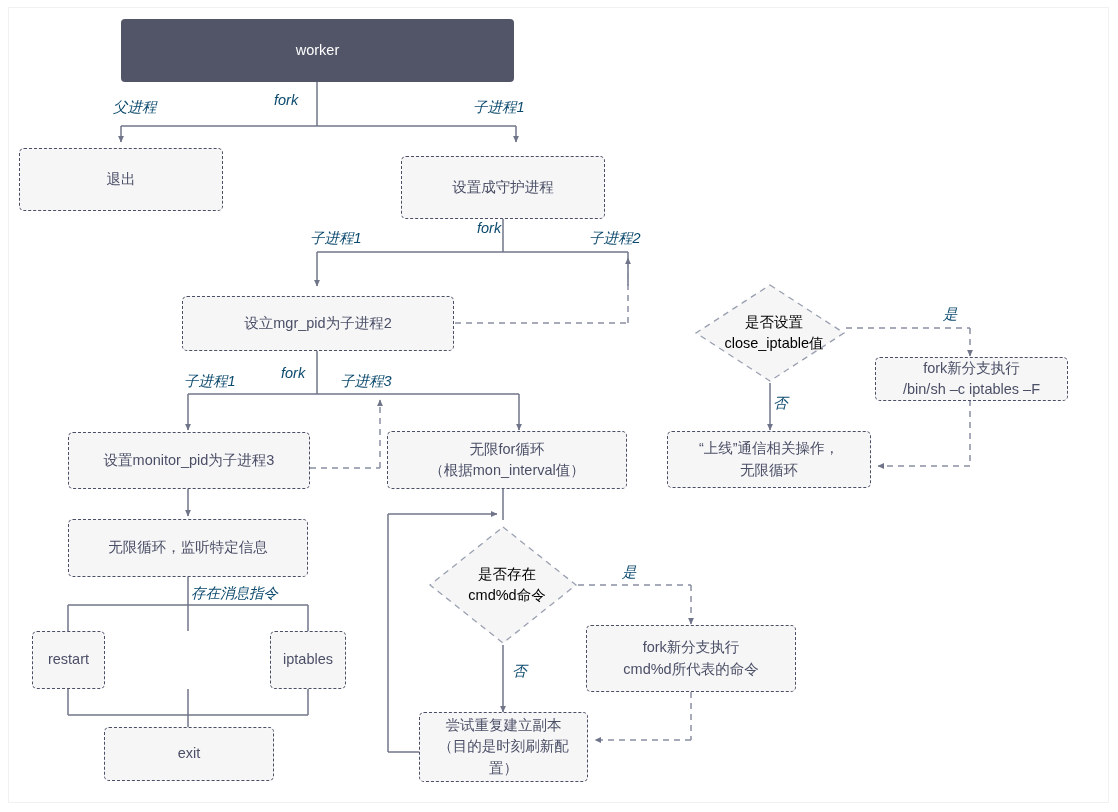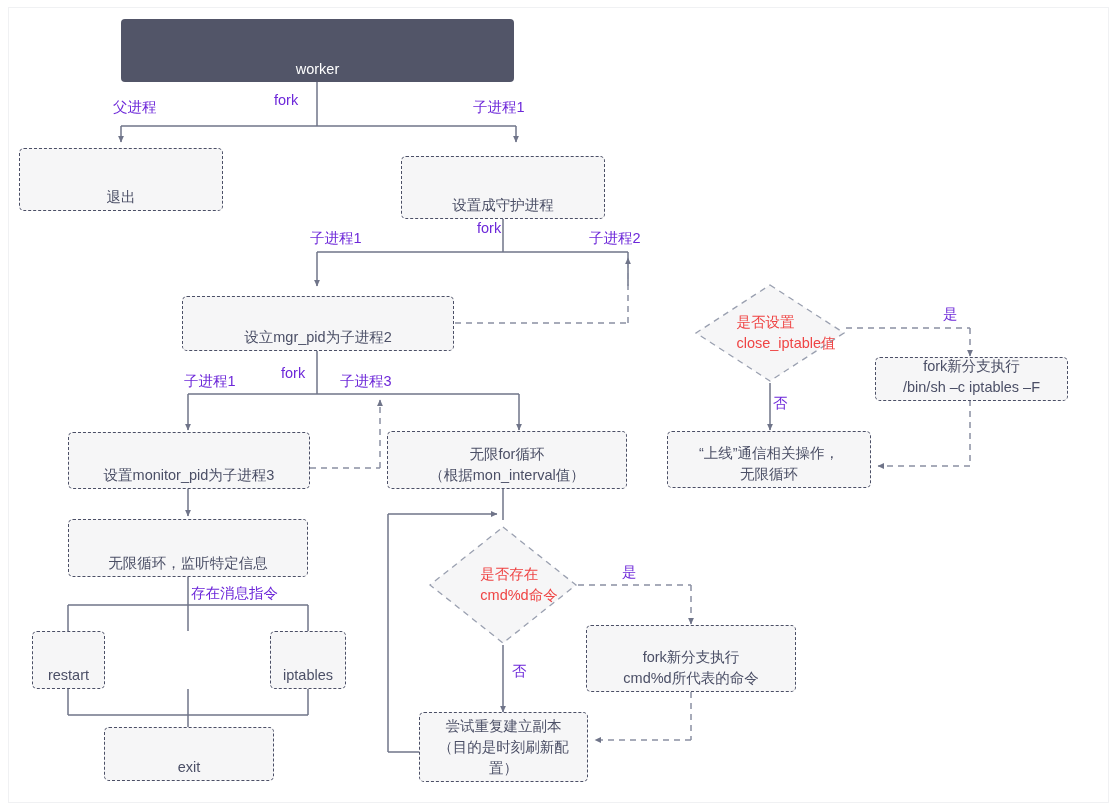--- a/index.html
+++ b/index.html
@@ -33,21 +33,21 @@
     left: 0;
     top: 0;
     width: 1118px;
     height: 812px;
   }
   
   .node {
     position: absolute;
     box-sizing: border-box;
     display: flex;
-    align-items: flex-end;
+    align-items: center;
     justify-content: center;
     text-align: center;
     color: #4b4f66;
     font-size: 14.5px;
     line-height: 1.45;
     border-radius: 5px;
     background: #f6f6f7;
     border: 1.4px dashed #4b4f66;
     padding: 2px 6px;
   }
@@ -66,41 +66,43 @@
     position: absolute;
   }
   .diamond-wrap svg {
     position: absolute;
     left: 0;
     top: 0;
     overflow: visible;
   }
   .diamond-label {
     position: absolute;
-    left: 16px;
+    left: 4px;
     top: 0;
     width: 100%;
     height: 100%;
     display: flex;
     align-items: center;
     justify-content: center;
-    color: #ef4444;
+    text-align: center;
+    color: #000000;
     font-size: 14.5px;
     line-height: 1.45;
     white-space: pre-line;
     pointer-events: none;
   }
   
   .edge-label {
     position: absolute;
-    color: #6d28d9;
+    color: #0c4a6e;
     font-size: 14.5px;
     line-height: 1;
     white-space: nowrap;
     background: transparent;
+    font-style: italic;
   }
 </style>
 </head>
 <body>
 
 <div id="canvas">
 
   <div class="page-frame"></div>
 
   <svg class="flow" viewBox="0 0 1118 812" xmlns="http://www.w3.org/2000/svg">

